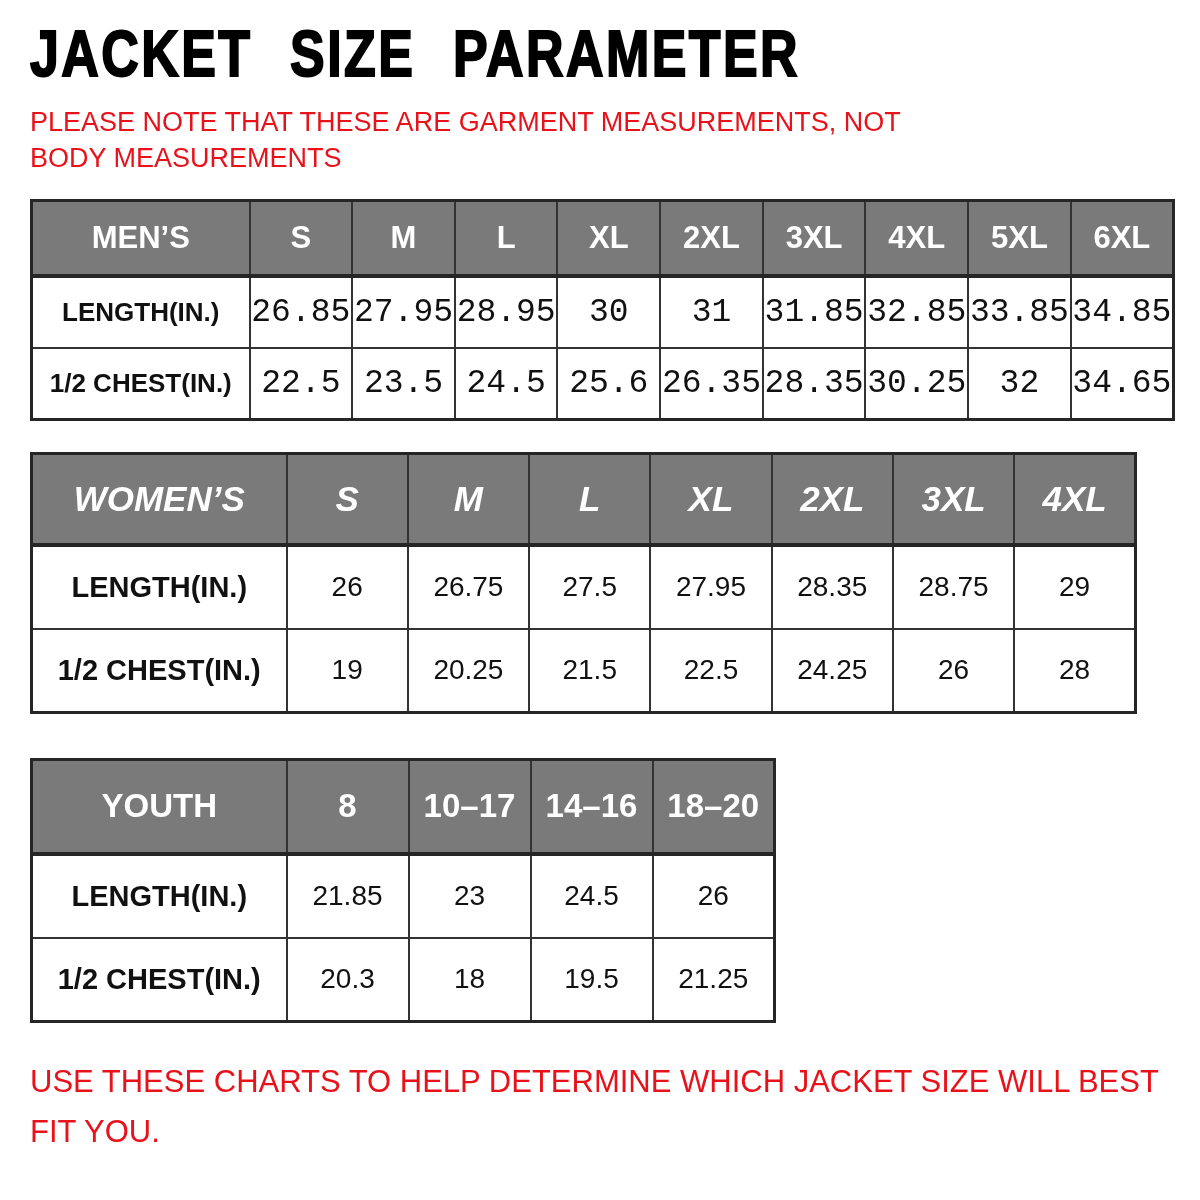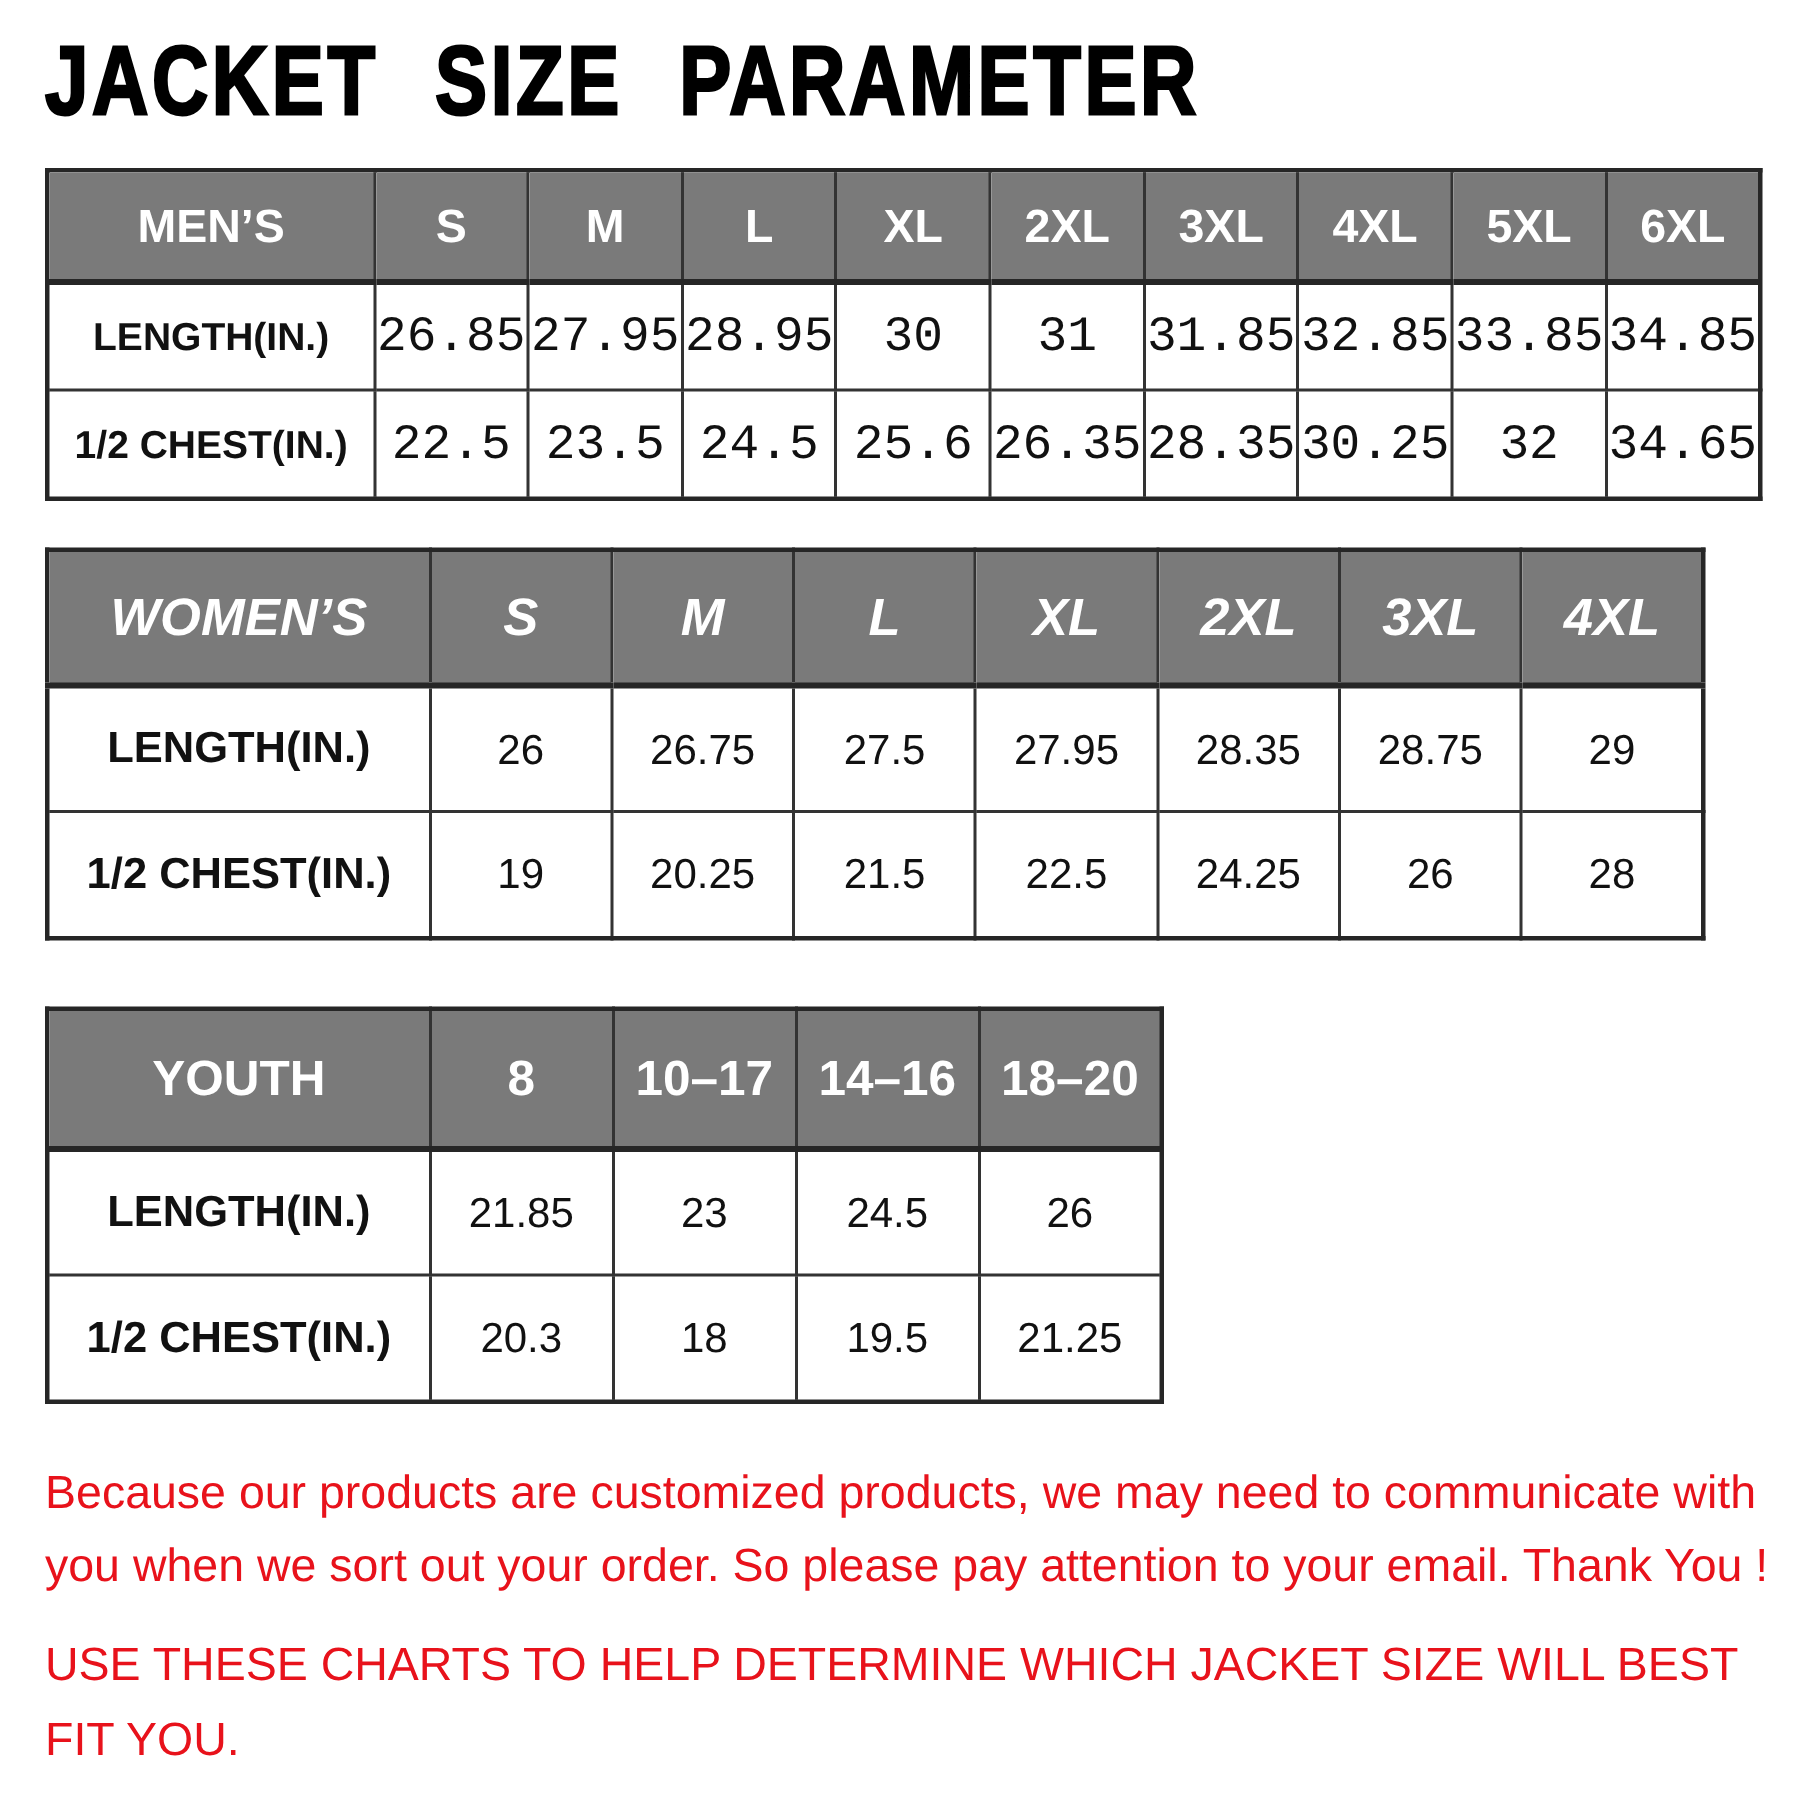--- a/index.html
+++ b/index.html
@@ -92,20 +92,21 @@
     line-height:1.6;
     font-weight:400;
   }
   .footer p + p{margin-top:16px;}
 </style>
 </head>
 <body>
 
 <div class="page">
   <h1 class="title">JACKET SIZE PARAMETER</h1>
+  <p class="note">PLEASE NOTE THAT THESE ARE GARMENT MEASUREMENTS, NOT BODY MEASUREMENTS</p>
 
   <div id="tables">
       <table class="size-table t-men" style="width: 1145px;">
         <colgroup>
           <col style="width: 218px;">
           <col>
           <col>
           <col>
           <col>
           <col>
@@ -231,16 +232,15 @@
             <td class="val">20.3</td>
             <td class="val">18</td>
             <td class="val">19.5</td>
             <td class="val">21.25</td>
           </tr>
         </tbody>
       </table>
     </div>
 
   <div class="footer">
-    <p>Because our products are customized products, we may need to communicate with you when we sort out your order. So please pay attention to your email. Thank You !</p>
     <p>USE THESE CHARTS TO HELP DETERMINE WHICH JACKET SIZE WILL BEST FIT YOU.</p>
   </div>
 </div>
 
 </body></html>

